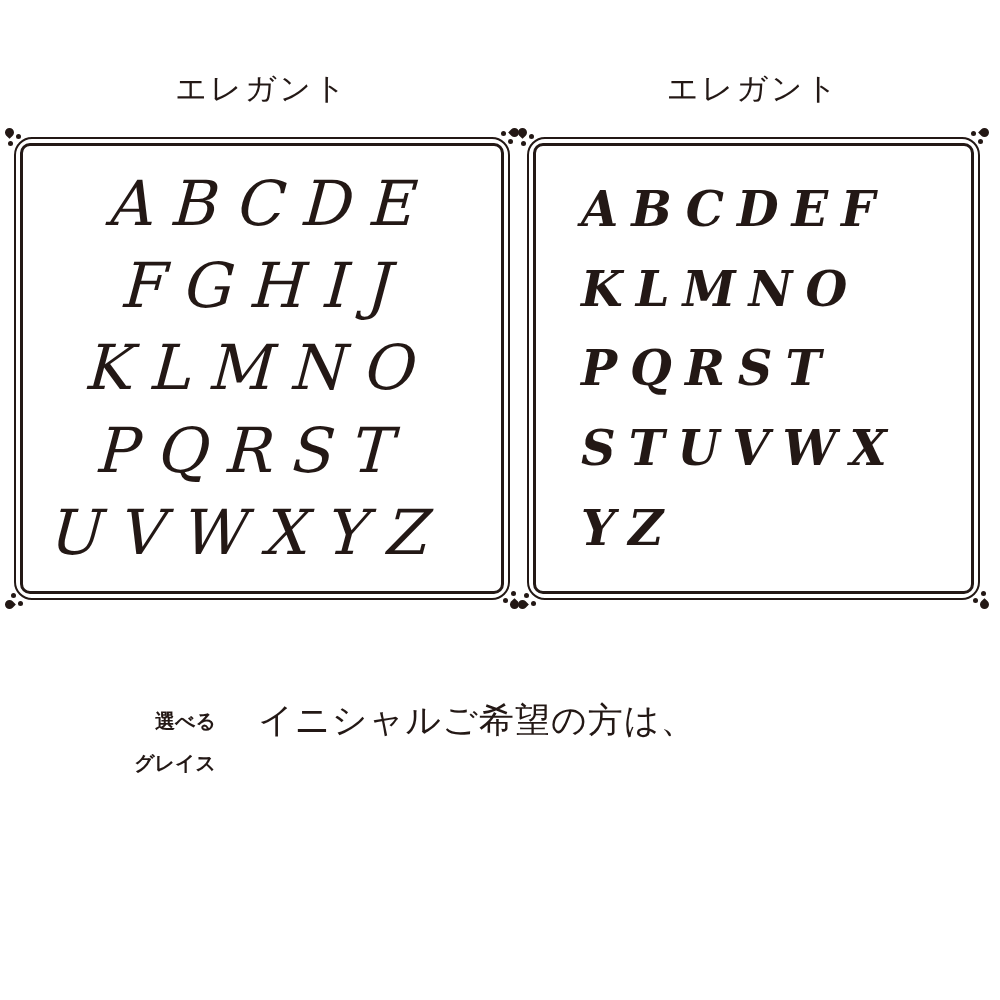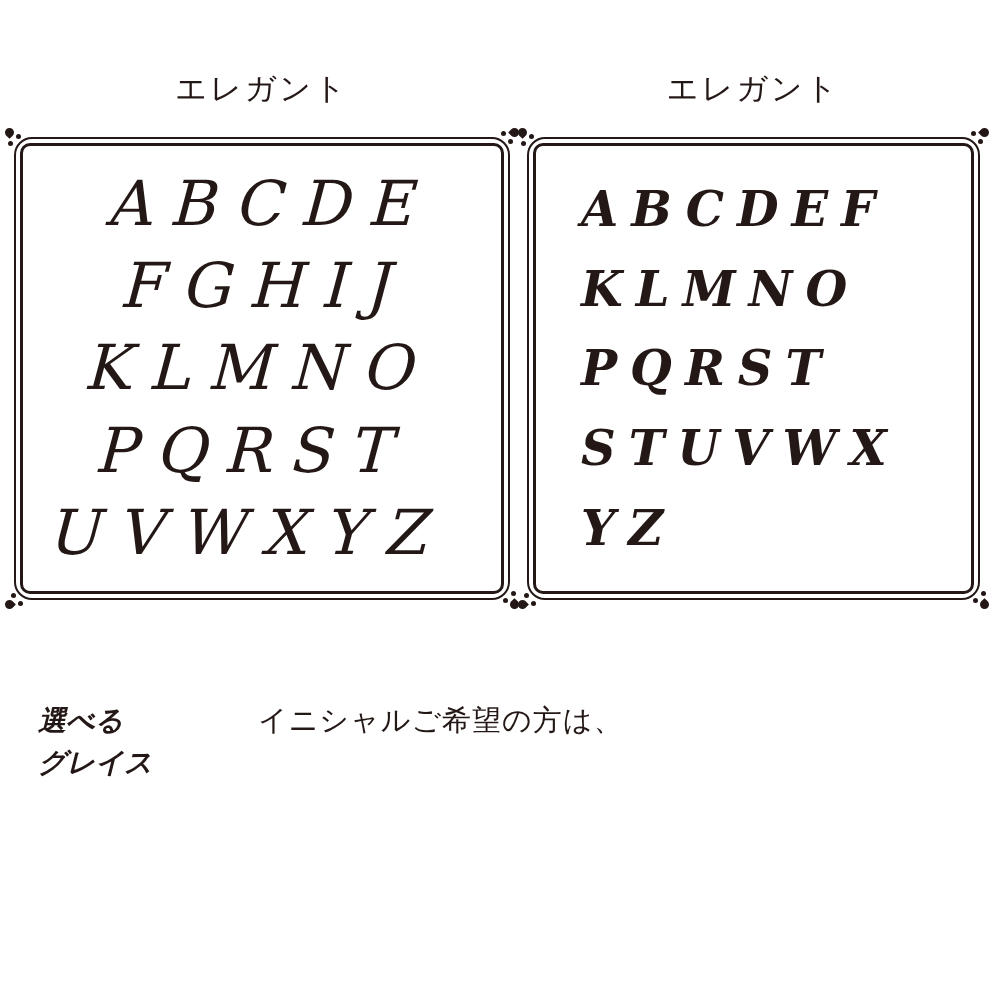--- a/index.html
+++ b/index.html
@@ -37,26 +37,26 @@
 
   .letters{
     position:absolute;inset:16px;display:flex;flex-direction:column;
     justify-content:space-evenly;font-family:"DejaVu Serif",serif;font-style:italic;
   }
   .letters .row{line-height:1;white-space:nowrap;}
   .elegant-letters{font-size:62px;letter-spacing:18px;text-align:center;transform:skewX(-4deg);}
   .grace-letters{font-size:48px;font-weight:bold;letter-spacing:13px;text-align:left;padding-left:38px;}
 
   .caption-label{
-    position:absolute;left:38px;top:700px;width:178px;text-align:left;
-    font-weight:bold;font-size:28px;line-height:42px;font-style:italic;
+    position:absolute;left:38px;top:700px;width:178px;text-align:right;
+    font-weight:bold;font-size:20px;line-height:42px;
   }
   .caption-body{
     position:absolute;left:258px;top:690px;width:720px;
-    font-size:29px;line-height:60px;letter-spacing:1px;font-weight:500;
+    font-size:35px;line-height:60px;letter-spacing:1px;font-weight:500;
   }
 </style>
 </head>
 <body>
 
 <div class="canvas">
 
   <div class="panel-title" id="title-elegant">エレガント</div>
 
   <div class="panel-title" id="title-grace">エレガント</div>

